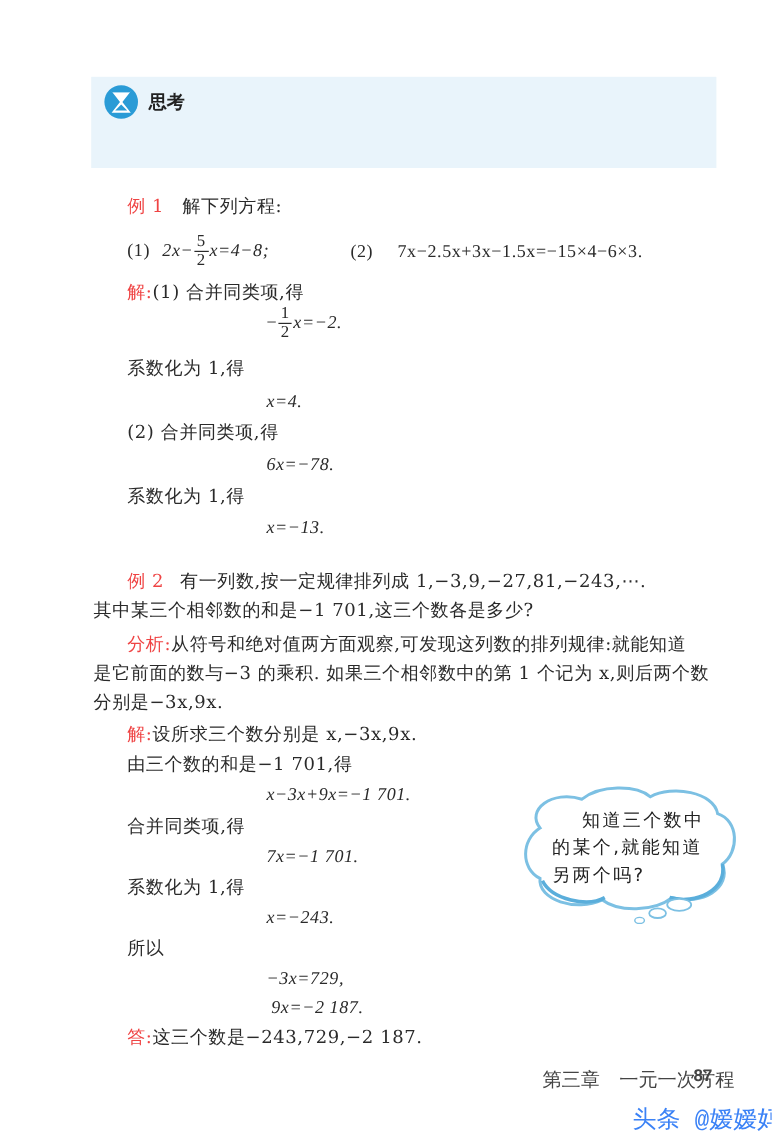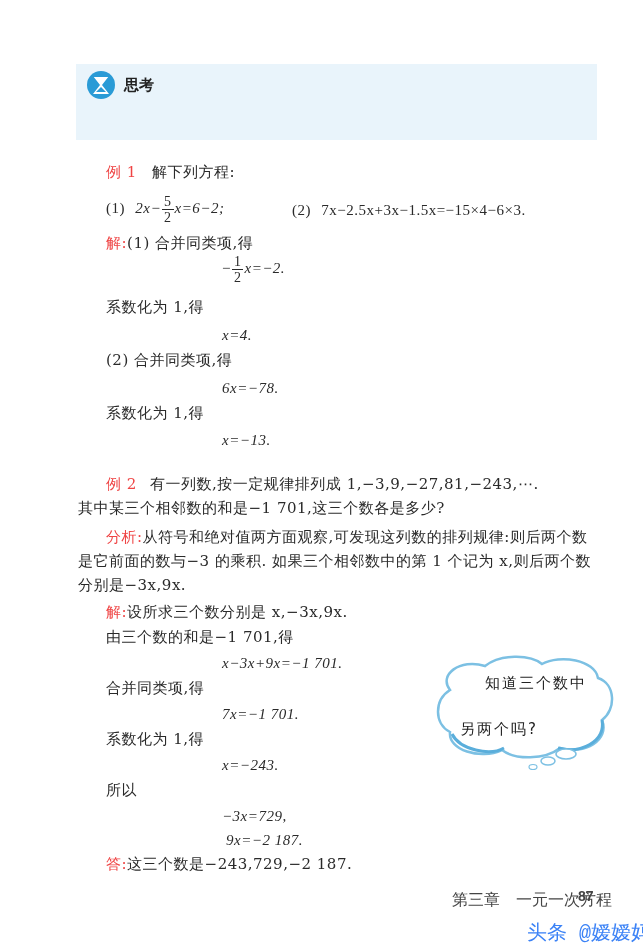--- a/index.html
+++ b/index.html
@@ -52,26 +52,26 @@
   <div class="think-title">思考</div>
 </div>
 
 <div class="abs t" style="left:106px; top:162px;">
   <span class="blue">例 1</span>
   <span style="margin-left:10px;">解下列方程:</span>
 </div>
 
 <div class="abs t m" style="left:106px; top:194px;">
   <span>(1)</span>
-  <span style="margin-left:6px;" class="i">2x−</span><span class="frac"><span class="num">5</span><span>2</span></span><span class="i">x=6−2;</span>
+  <span style="margin-left:6px;" class="i">2x−</span><span class="frac"><span class="num">5</span><span>2</span></span><span class="i">x=4−8;</span>
 </div>
 
 <div class="abs t m" style="left:292px; top:200px;">
   <span>(2)</span>
-  <span style="margin-left:6px;">7x−2.5x+3x−1.5x=−15×4−6×3.</span>
+  <span style="margin-left:16px;">7x−2.5x+3x−1.5x=−15×4−6×3.</span>
 </div>
 
 <div class="abs t" style="left:106px; top:233px;">
   <span class="blue">解:</span><span>(1) 合并同类项,得</span>
 </div>
 
 <div class="abs t m" style="left:222px; top:254px;">
   <span>−</span><span class="frac"><span class="num">1</span><span>2</span></span><span class="i">x=−2.</span>
 </div>
 
@@ -83,21 +83,21 @@
 <div class="abs t" style="left:106px; top:403px;">系数化为 1,得</div>
 <div class="abs t m i" style="left:222px; top:430px;">x=−13.</div>
 
 <div class="abs t" style="left:106px; top:474px;">
   <span class="blue">例 2</span>
   <span style="margin-left:8px;">有一列数,按一定规律排列成 1,−3,9,−27,81,−243,⋯.</span>
 </div>
 <div class="abs t" style="left:78px; top:498px;">其中某三个相邻数的和是−1 701,这三个数各是多少?</div>
 
 <div class="abs t" style="left:106px; top:527px;">
-  <span class="blue">分析:</span><span>从符号和绝对值两方面观察,可发现这列数的排列规律:则后两个数</span>
+  <span class="blue">分析:</span><span>从符号和绝对值两方面观察,可发现这列数的排列规律:就能知道</span>
 </div>
 <div class="abs t" style="left:78px; top:551px;">是它前面的数与−3 的乘积. 如果三个相邻数中的第 1 个记为 x,则后两个数</div>
 <div class="abs t" style="left:78px; top:575px;">分别是−3x,9x.</div>
 
 <div class="abs t" style="left:106px; top:602px;">
   <span class="blue">解:</span><span>设所求三个数分别是 x,−3x,9x.</span>
 </div>
 <div class="abs t" style="left:106px; top:627px;">由三个数的和是−1 701,得</div>
 <div class="abs t m i" style="left:222px; top:653px;">x−3x+9x=−1 701.</div>
 <div class="abs t" style="left:106px; top:678px;">合并同类项,得</div>
@@ -114,18 +114,19 @@
 <div class="cloud">
   <svg width="190" height="125" viewBox="0 0 190 125">
     <path d="M20 40 C8 25 30 8 55 16 C70 4 100 4 112 14 C130 4 165 10 168 28 C186 34 186 60 172 70 C180 90 155 105 130 98 C115 110 85 110 72 100 C50 110 18 100 20 82 C4 74 4 50 20 40 Z" fill="#ffffff" stroke="#7cc0e3" stroke-width="2.5"></path>
     <path d="M22 84 C30 100 60 106 74 98" fill="none" stroke="#5aaedb" stroke-width="3"></path>
     <path d="M128 98 C150 104 176 92 172 70" fill="none" stroke="#5aaedb" stroke-width="3"></path>
     <ellipse cx="136" cy="104" rx="10" ry="5" fill="#fff" stroke="#7cc0e3" stroke-width="1.5"></ellipse>
     <ellipse cx="118" cy="111" rx="7" ry="4" fill="#fff" stroke="#7cc0e3" stroke-width="1.5"></ellipse>
     <ellipse cx="103" cy="117" rx="4" ry="2.5" fill="#fff" stroke="#7cc0e3" stroke-width="1.2"></ellipse>
   </svg>
   <div class="cloud-text" style="left:55px; top:21px;">知道三个数中</div>
+  <div class="cloud-text" style="left:30px; top:44px;">的某个,就能知道</div>
   <div class="cloud-text" style="left:30px; top:67px;">另两个吗?</div>
 </div>
 
 <div class="abs footer-chapter" style="left:452px; top:890px;">第三章　一元一次方程</div>
 <div class="abs footer-page" style="left:578px; top:888px;">87</div>
 <div class="abs watermark" style="left:527px; top:919px;">头条 @嫒嫒妈</div>
 
 </body></html>

